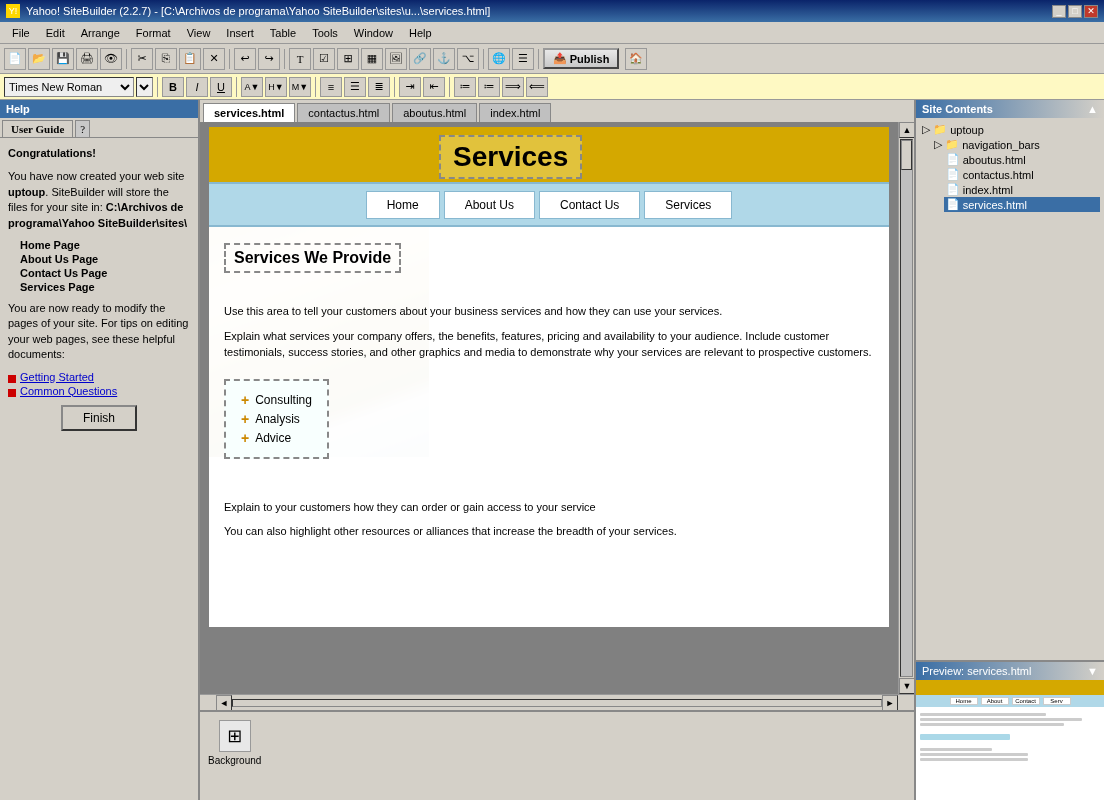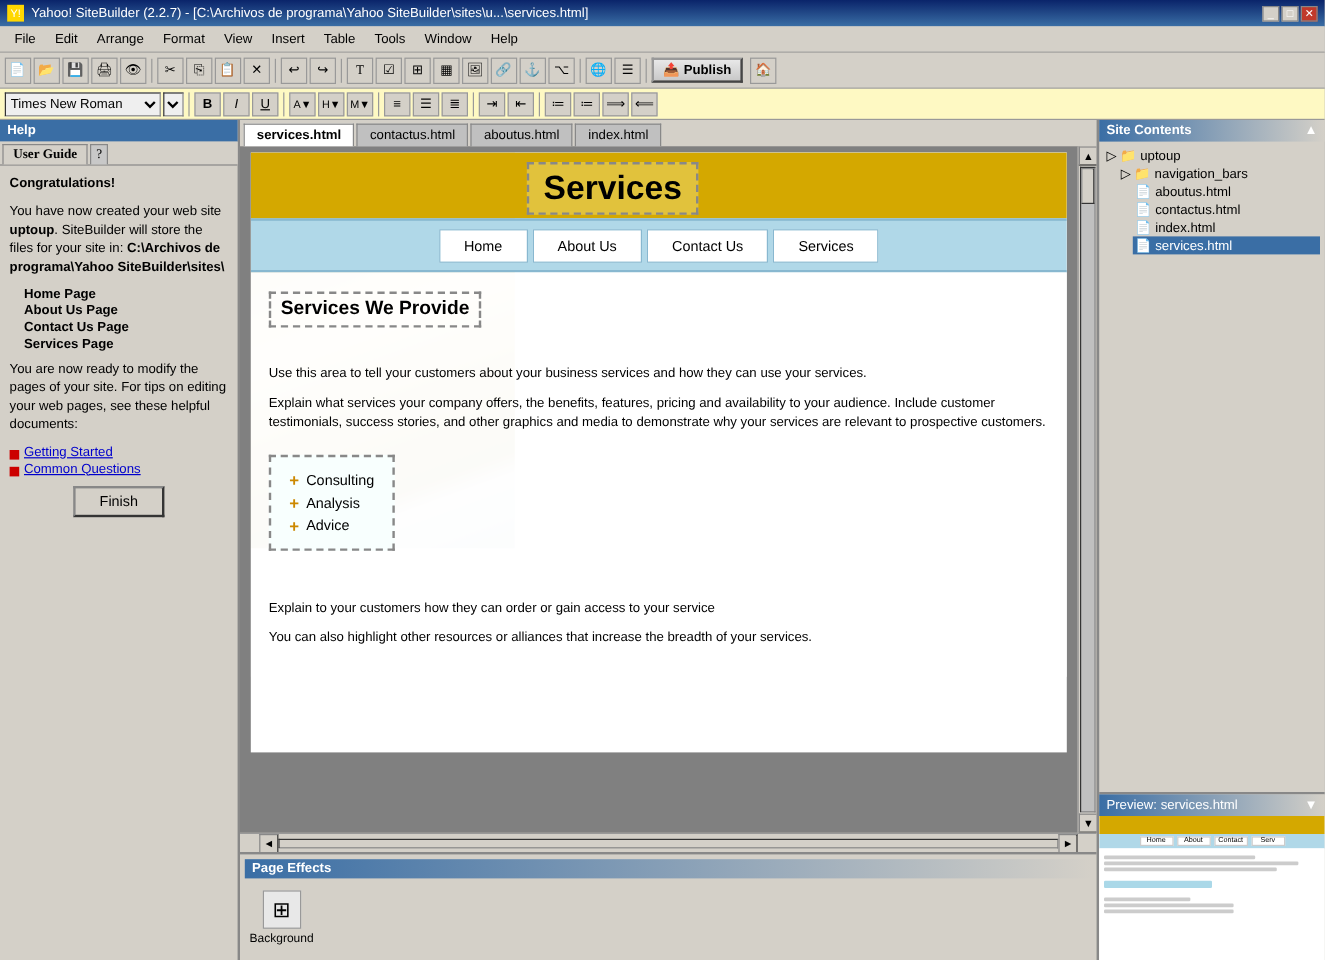--- a/index.html
+++ b/index.html
@@ -665,21 +665,20 @@
       </div>
     </div>
 
     <div class="h-scroll">
       <div class="h-scroll-btn">◄</div>
       <div class="h-scroll-track"></div>
       <div class="h-scroll-btn">►</div>
     </div>
 
     <div class="page-effects-bar">
-      <div class="page-effects-title">Page Effects</div>
       <div class="effects-content">
         <div class="effect-item">
           <div class="effect-icon">⊞</div>
           <span class="effect-label">Background</span>
         </div>
       </div>
     </div>
   </div>
 
   <div class="right-panel">

